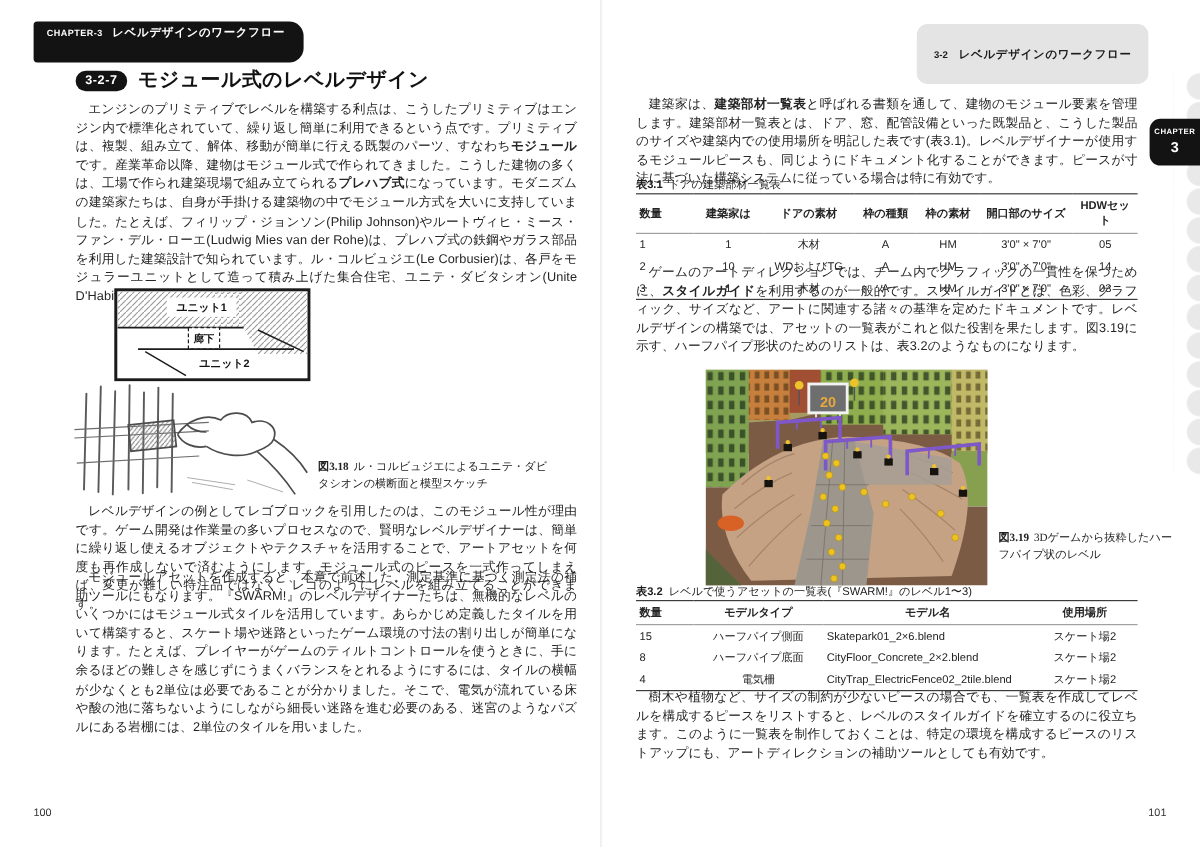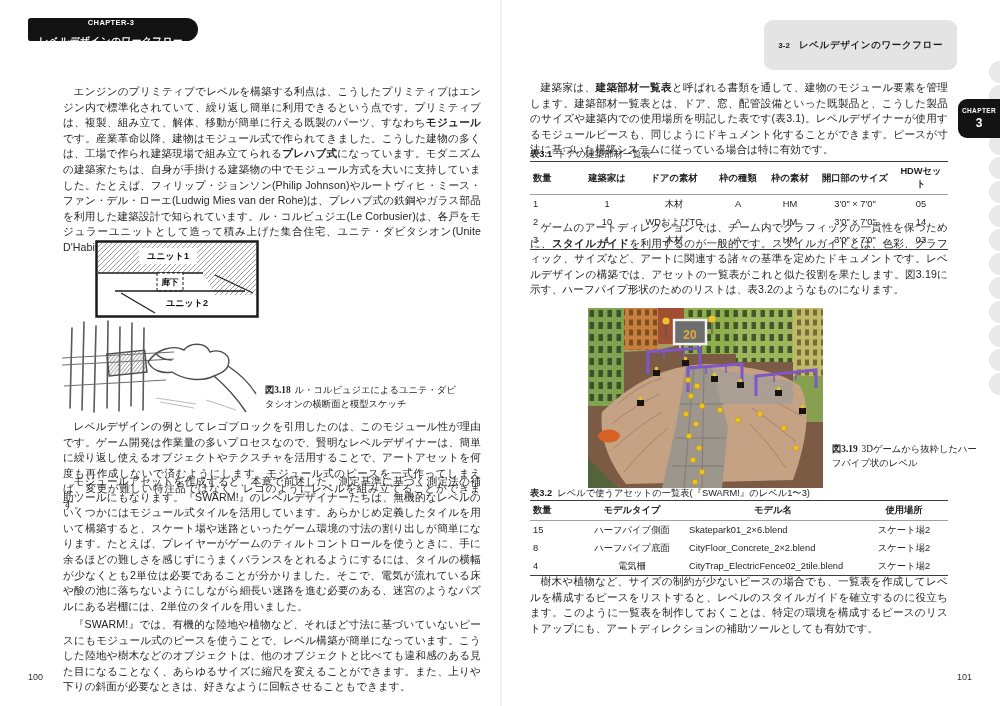--- a/index.html
+++ b/index.html
@@ -6,21 +6,21 @@
   .spread{position:relative;width:1000px;height:706px;background:#ffffff;overflow:hidden;
           font-family:"Liberation Sans","DejaVu Sans",sans-serif;color:#1c1c1c;}
   .gutter{position:absolute;left:500px;top:0;width:2px;height:706px;
           background:linear-gradient(to right,#ececec,#f8f8f8);}
   .page{position:absolute;top:0;width:500px;height:706px;}
   .page.left{left:0;}
   .page.right{left:500px;}
 
   
   .hdr-badge-left{position:absolute;left:28px;top:18px;height:18px;display:flex;align-items:center;gap:8px;
-          background:#131313;color:#fff;padding:0 15px 5px 11px;border-radius:3px 12px 12px 3px;flex-direction:column;}
+          background:#131313;color:#fff;padding:0 15px 16px 11px;border-radius:3px 12px 12px 3px;}
   .hdr-chapter{font-size:7.5px;font-weight:bold;letter-spacing:.4px;}
   .hdr-title{font-size:9.5px;font-weight:bold;letter-spacing:.6px;}
   .hdr-badge-right{position:absolute;right:43px;top:20px;height:18px;display:flex;align-items:center;gap:9px;
           background:#e4e4e4;color:#1c1c1c;padding:16px 14px;border-radius:9px;}
   .hdr-num{font-size:8px;font-weight:bold;}
 
   
   .section-heading{position:absolute;left:63px;top:56px;display:flex;align-items:center;gap:9px;}
   .sec-num{background:#131313;color:#fff;border-radius:10px;padding:2px 8px 3px;font-size:10.5px;
           font-weight:bold;letter-spacing:.5px;}
@@ -75,20 +75,24 @@
 
 <div class="spread">
   <div class="gutter"></div>
 
   <div class="page left">
     <div class="hdr-badge-left">
       <span class="hdr-chapter">CHAPTER-3</span>
       <span class="hdr-title">レベルデザインのワークフロー</span>
     </div>
 
+    <div class="section-heading">
+      <span class="sec-num">3-2-7</span>
+      <span class="sec-title">モジュール式のレベルデザイン</span>
+    </div>
 
     <p class="body" style="top:84px;"><span>エンジンのプリミティブでレベルを構築する利点は、こうしたプリミティブはエンジン内で標準化されていて、繰り返し簡単に利用できるという点です。プリミティブは、複製、組み立て、解体、移動が簡単に行える既製のパーツ、すなわち</span><span class="b">モジュール</span><span>です。産業革命以降、建物はモジュール式で作られてきました。こうした建物の多くは、工場で作られ建築現場で組み立てられる</span><span class="b">プレハブ式</span><span>になっています。モダニズムの建築家たちは、自身が手掛ける建築物の中でモジュール方式を大いに支持していました。たとえば、フィリップ・ジョンソン(Philip Johnson)やルートヴィヒ・ミース・ファン・デル・ローエ(Ludwig Mies van der Rohe)は、プレハブ式の鉄鋼やガラス部品を利用した建築設計で知られています。ル・コルビュジエ(Le Corbusier)は、各戸をモジュラーユニットとして造って積み上げた集合住宅、ユニテ・ダビタシオン(Unite D'Habitacion)を設計しました(図3.18)。</span></p>
 
     <svg class="diagram-svg" width="164" height="78" viewBox="0 0 164 78">
       <defs>
         <pattern id="dhatch" width="5" height="5" patternUnits="userSpaceOnUse">
           <path d="M0,5 L5,0" stroke="#9a9a9a" stroke-width="1"></path>
         </pattern>
       </defs>
       <rect x="1.5" y="1.5" width="161" height="75" fill="#ffffff" stroke="#1b1b1b" stroke-width="2.5"></rect>
@@ -142,21 +146,20 @@
           <path d="M150,82 L180,92"></path>
       </g>
     </svg>
 
     <div class="fig-caption cap318">
       <span class="lbl">図3.18</span><span>ル・コルビュジエによるユニテ・ダビタシオンの横断面と模型スケッチ</span>
     </div>
 
     <p class="body" style="top:419px;"><span>レベルデザインの例としてレゴブロックを引用したのは、このモジュール性が理由です。ゲーム開発は作業量の多いプロセスなので、賢明なレベルデザイナーは、簡単に繰り返し使えるオブジェクトやテクスチャを活用することで、アートアセットを何度も再作成しないで済むようにします。モジュール式のピースを一式作ってしまえば、変更が難しい特注品ではなく、レゴのようにレベルを組み立てることができます。</span></p>
     <p class="body" style="top:474px;"><span>モジュールアセットを作成すると、本章で前述した、測定基準に基づく測定法の補助ツールにもなります。『SWARM!』のレベルデザイナーたちは、無機的なレベルのいくつかにはモジュール式タイルを活用しています。あらかじめ定義したタイルを用いて構築すると、スケート場や迷路といったゲーム環境の寸法の割り出しが簡単になります。たとえば、プレイヤーがゲームのティルトコントロールを使うときに、手に余るほどの難しさを感じずにうまくバランスをとれるようにするには、タイルの横幅が少なくとも2単位は必要であることが分かりました。そこで、電気が流れている床や酸の池に落ちないようにしながら細長い迷路を進む必要のある、迷宮のようなパズルにある岩棚には、2単位のタイルを用いました。</span></p>
-    <p class="body" style="top:617px;"><span>『SWARM!』では、有機的な陸地や植物など、それほど寸法に基づいていないピースにもモジュール式のピースを使うことで、レベル構築が簡単になっています。こうした陸地や樹木などのオブジェクトは、他のオブジェクトと比べても違和感のある見た目になることなく、あらゆるサイズに縮尺を変えることができます。また、上りや下りの斜面が必要なときは、好きなように回転させることもできます。</span></p>
 
     <div class="page-num l">100</div>
   </div>
 
   <div class="page right">
     <div class="hdr-badge-right">
       <span class="hdr-num">3-2</span>
       <span class="hdr-title">レベルデザインのワークフロー</span>
     </div>
 

